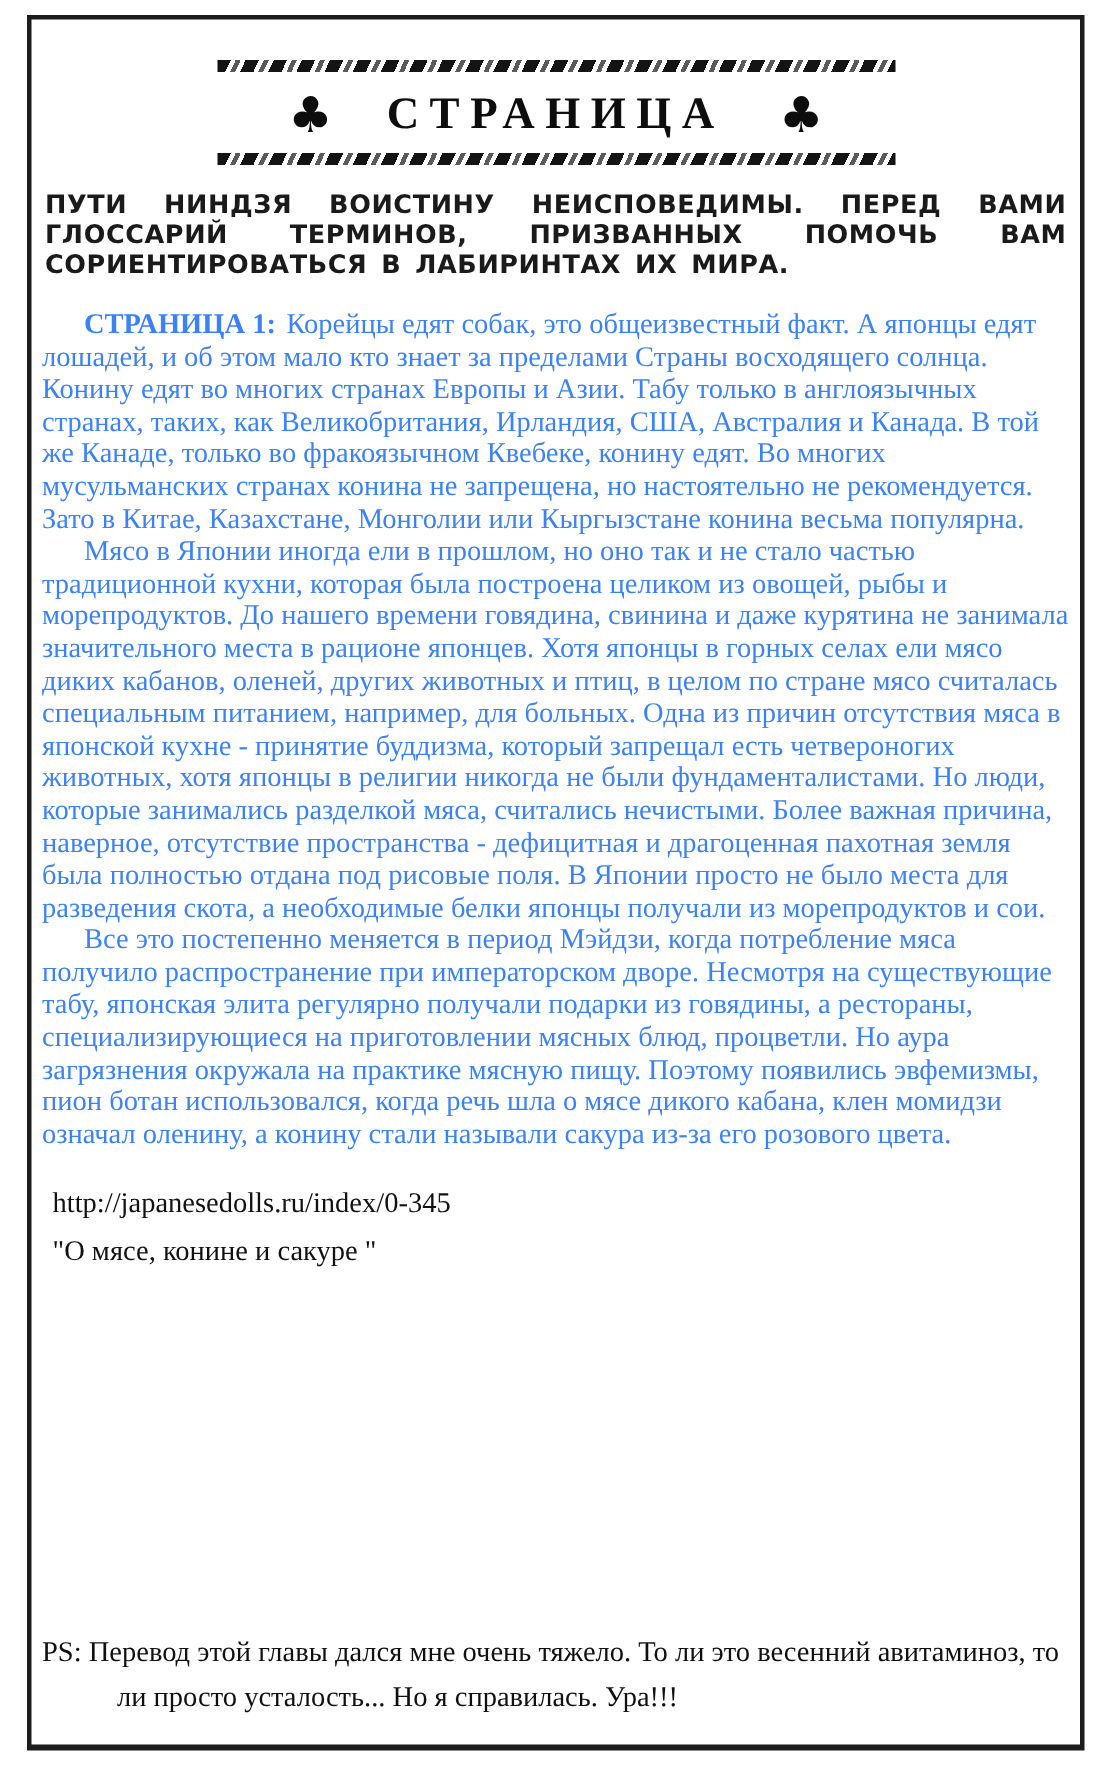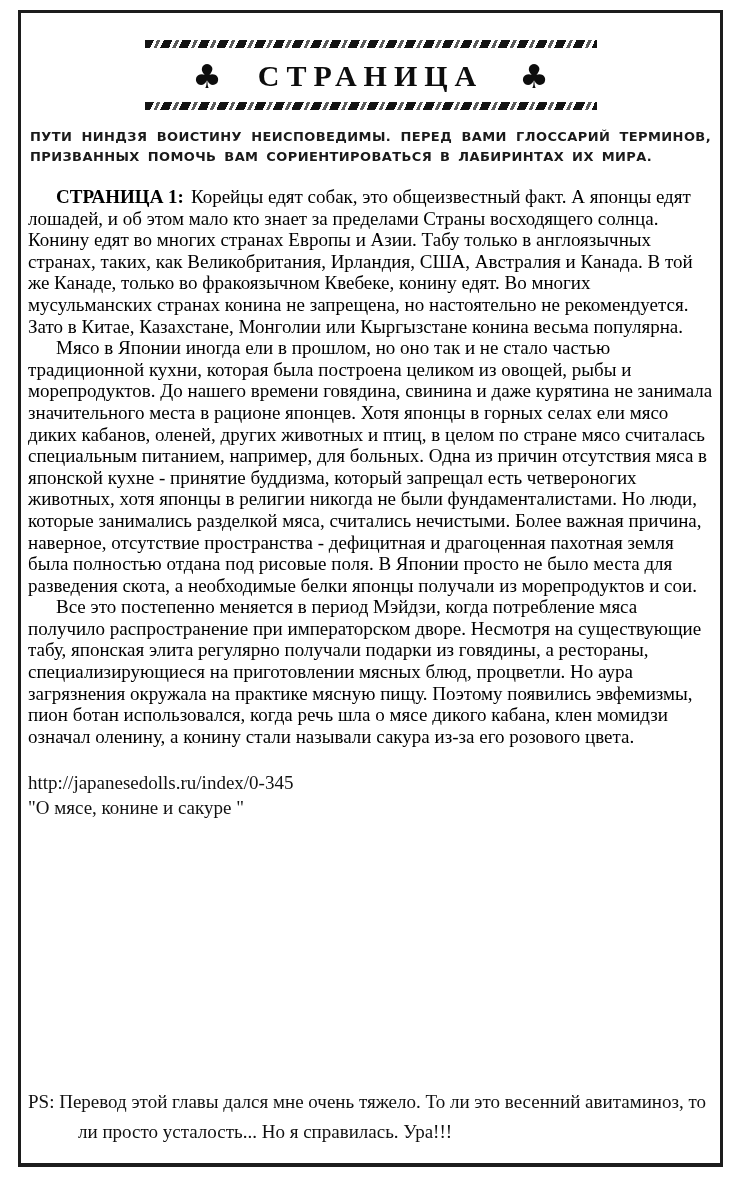--- a/index.html
+++ b/index.html
@@ -59,49 +59,49 @@
     font-size: 30px;
     letter-spacing: 7px;
     color: #0d0d0d;
     white-space: nowrap;
   }
   .intro {
     margin: 17px 0 0 0;
     padding: 0 9px;
     font-family: "DejaVu Sans", "Liberation Sans", sans-serif;
     font-weight: bold;
-    font-size: 13px;
+    font-size: 17px;
     line-height: 20px;
     letter-spacing: 0.4px;
     word-spacing: 3px;
     color: #1a1a1a;
     text-align: justify;
   }
   .body-text {
     margin-top: 19px;
     padding: 0 7px 0 7px;
     font-size: 19px;
     line-height: 21.6px;
-    color: #000000;
+    color: #3b82f6;
   }
   .para {
     margin: 0;
     text-indent: 28px;
   }
   .page-label {
     font-weight: bold;
     margin-right: 7px;
   }
   .source-block {
     margin-top: 23px;
     padding: 0 7px;
     font-size: 19px;
     line-height: 25px;
   }
-  .source-line { margin: 0; }
+  .source-line { margin: 7px; }
   .ps-note {
     position: absolute;
     left: 7px;
     right: 7px;
     bottom: 16px;
     margin: 0;
     padding-left: 50px;
     text-indent: -50px;
     font-size: 19px;
     line-height: 30px;

